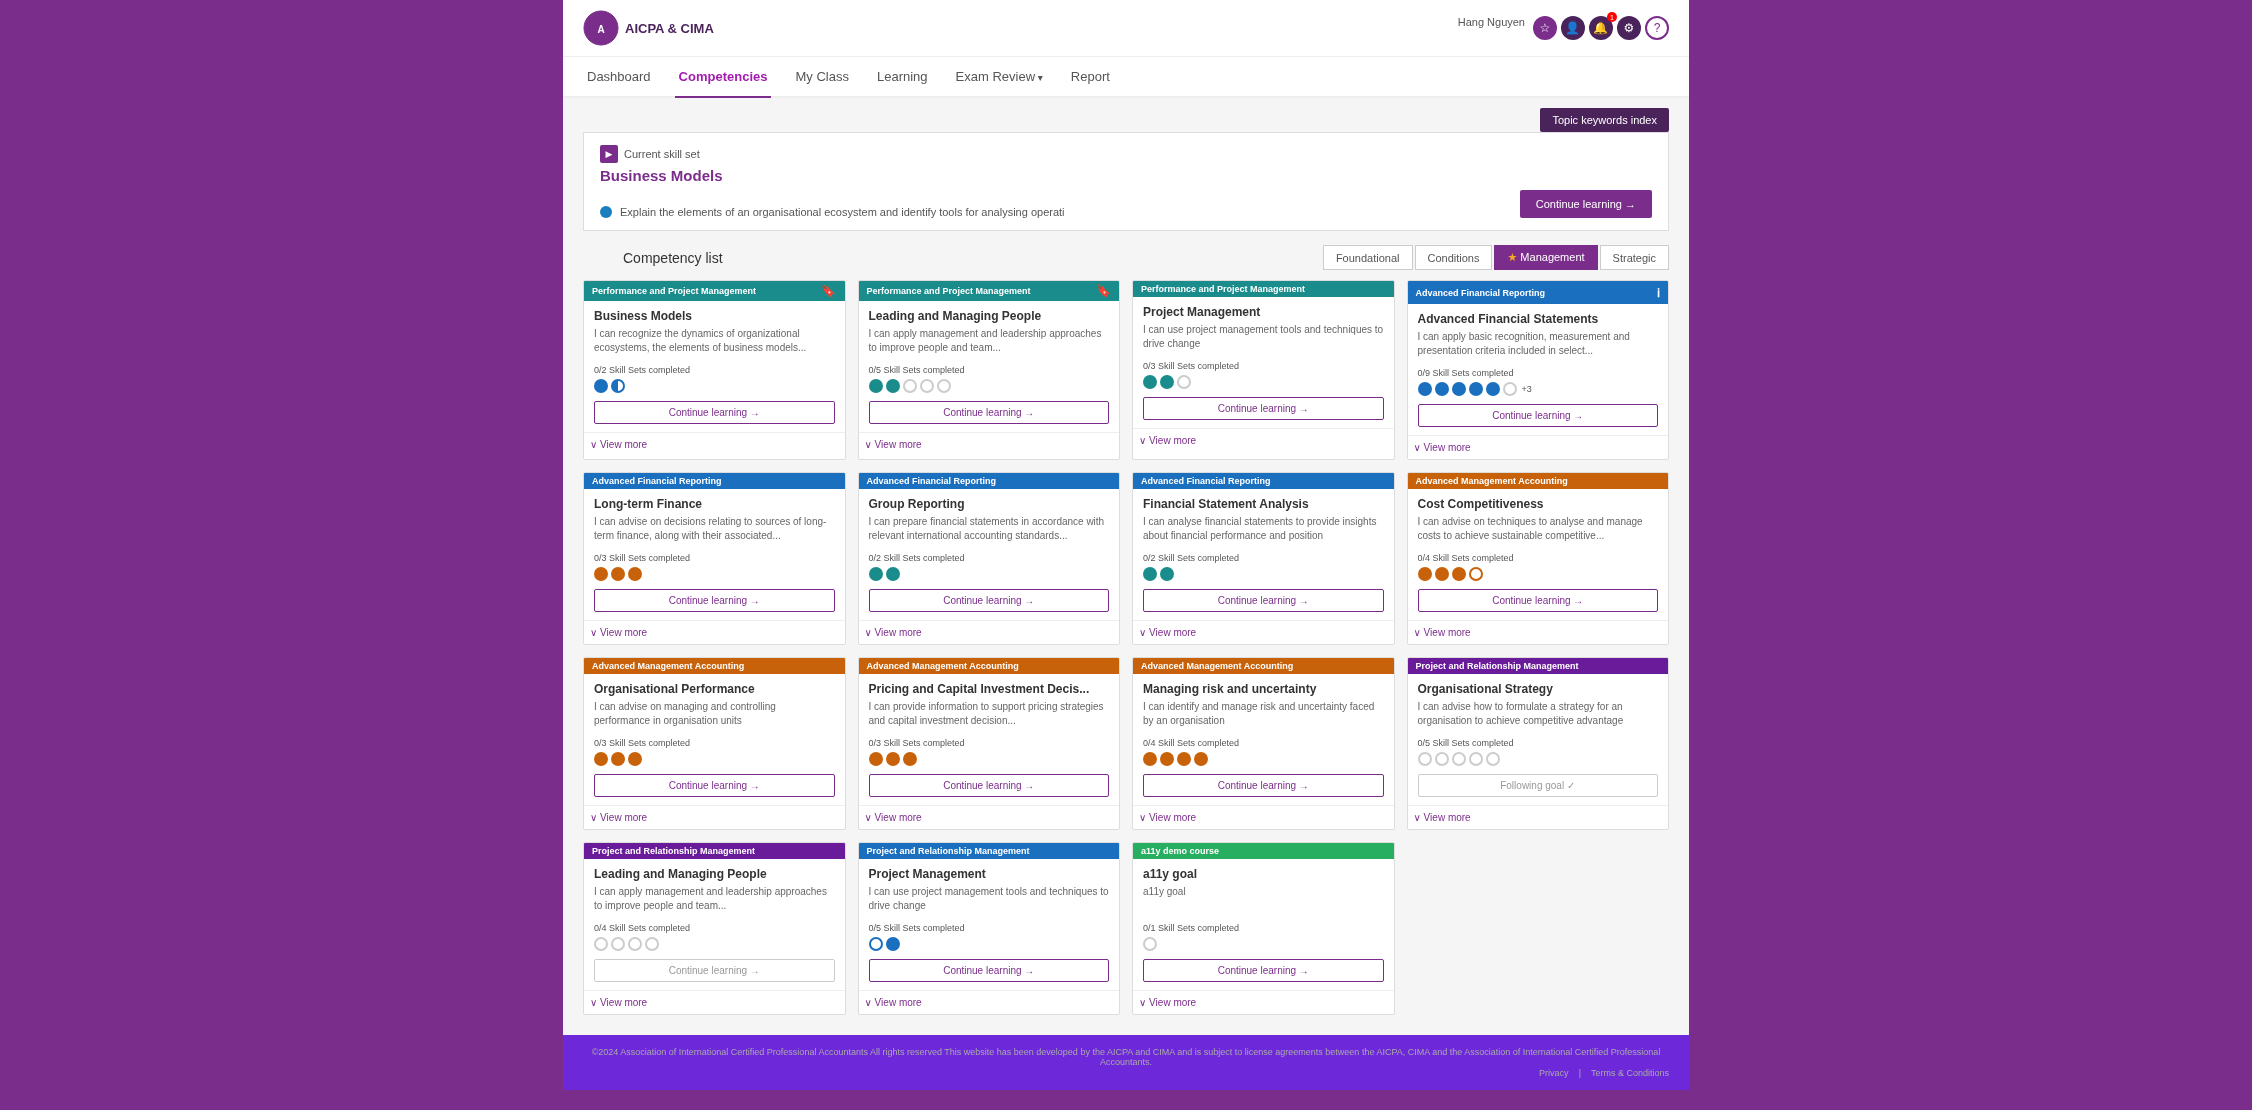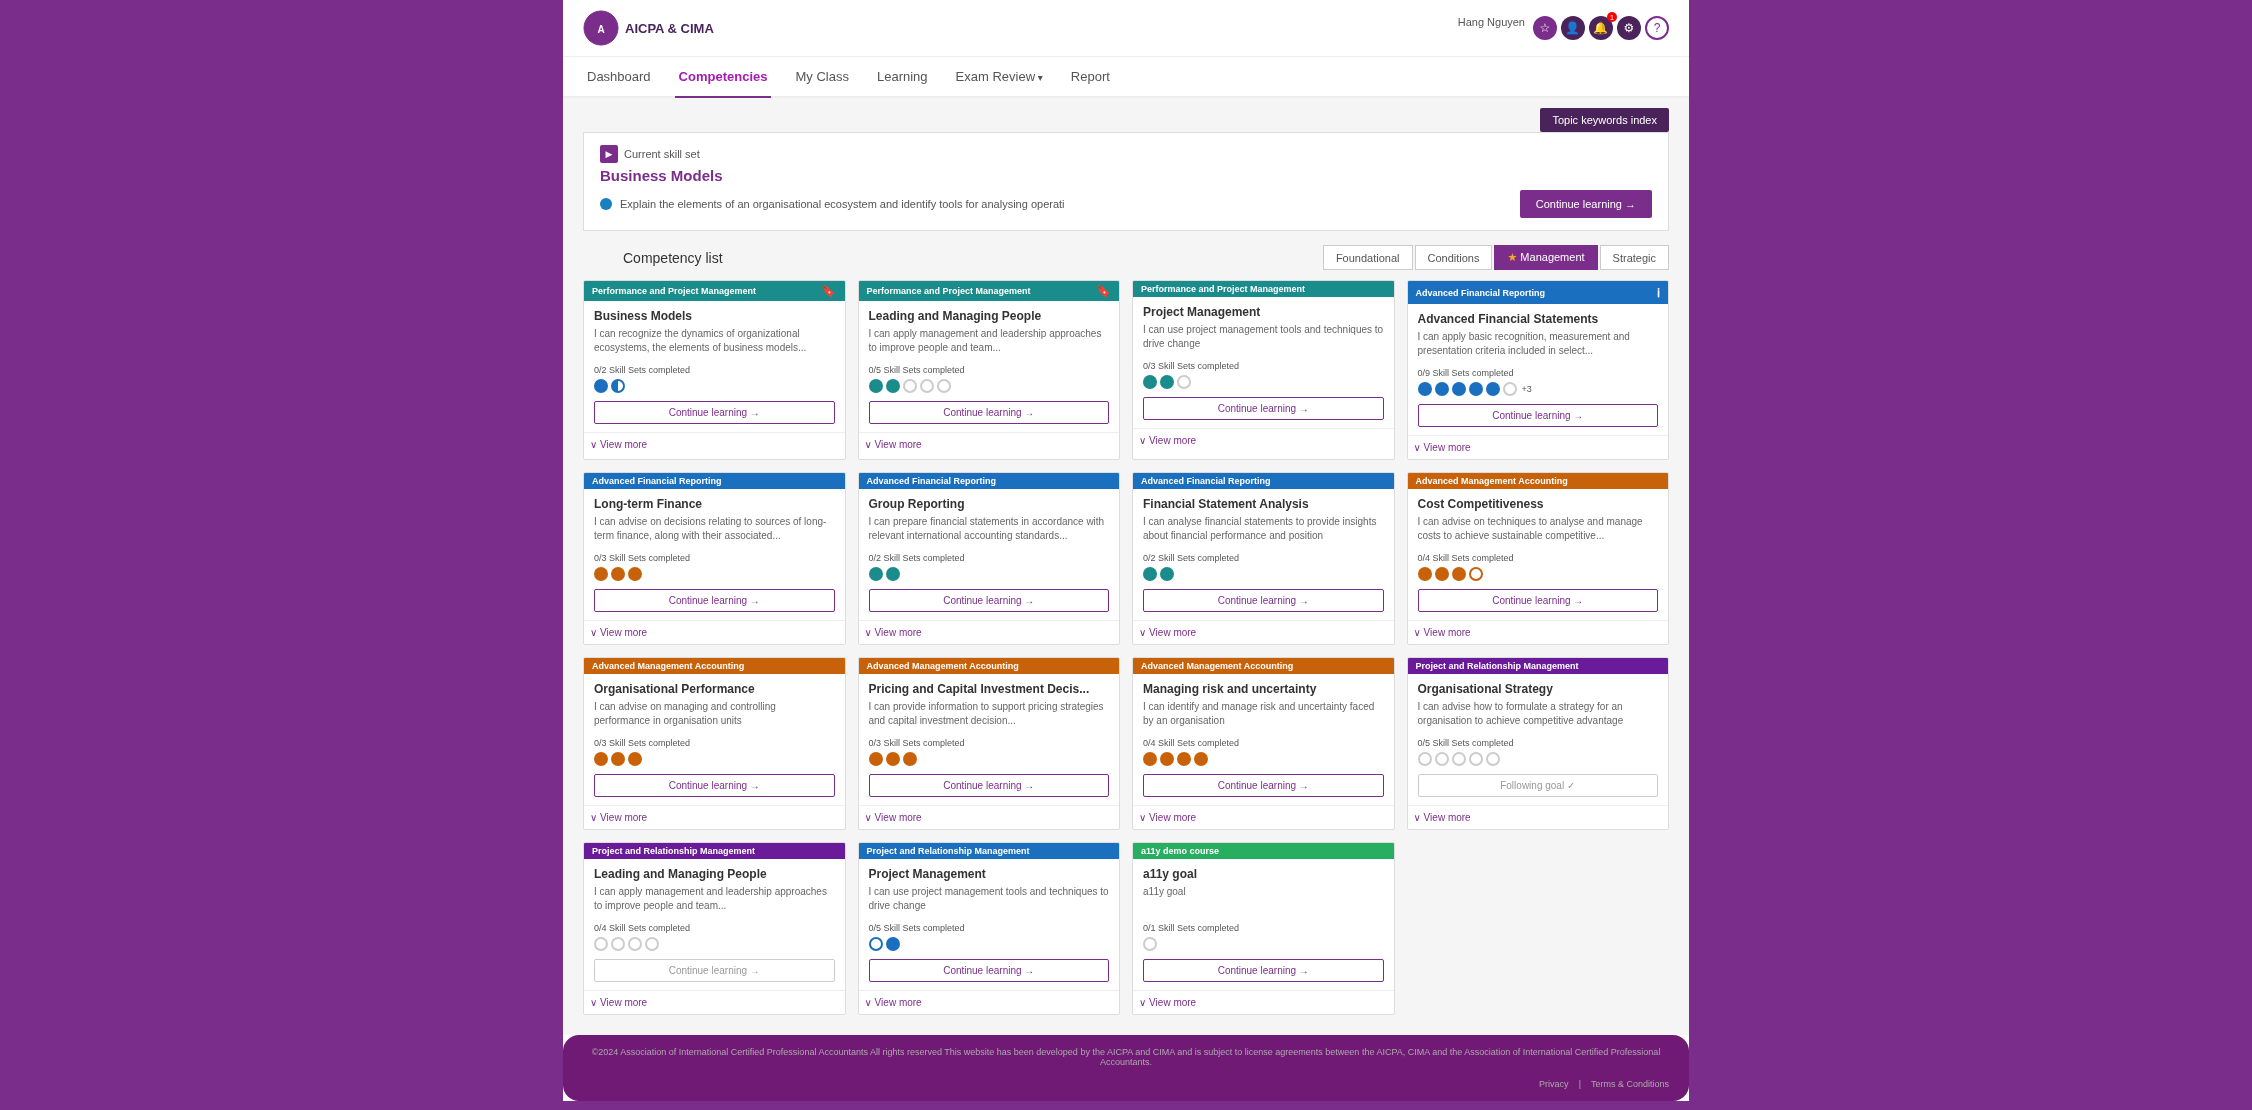--- a/index.html
+++ b/index.html
@@ -28,21 +28,21 @@
     .content { background: #f5f5f5; padding: 10px 20px 20px; }
     
     
     .topic-keywords-btn { float: right; background: #4a235a; color: #fff; border: none; padding: 6px 12px; font-size: 11px; cursor: pointer; border-radius: 2px; }
     
     
     .skill-banner { background: #fff; border: 1px solid #ddd; padding: 12px 16px; margin-bottom: 14px; margin-top: 10px; clear: both; }
     .skill-banner-header { display: flex; align-items: center; gap: 6px; font-size: 11px; color: #555; margin-bottom: 4px; }
     .skill-banner-icon { width: 18px; height: 18px; background: #7b2d8b; color: #fff; font-size: 9px; display: flex; align-items: center; justify-content: center; border-radius: 2px; }
     .skill-title { font-size: 15px; font-weight: bold; color: #7b2d8b; margin-bottom: 6px; }
-    .skill-banner-body { display: flex; align-items: center; justify-content: space-between; }
+    .skill-banner-body { display: flex; align-items: flex-end; justify-content: space-between; }
     .skill-desc { display: flex; align-items: center; gap: 8px; font-size: 11px; color: #555; flex: 1; }
     .skill-dot { width: 12px; height: 12px; border-radius: 50%; background: #1a7fbf; flex-shrink: 0; }
     .continue-btn { background: #7b2d8b; color: #fff; border: none; padding: 8px 16px; font-size: 11px; cursor: pointer; white-space: nowrap; border-radius: 2px; }
     
     
     .competency-header { display: flex; align-items: center; justify-content: space-between; margin-bottom: 10px; margin-top: 14px; margin-left: 40px; }
     .competency-title { font-size: 14px; color: #333; }
     .filter-tabs { display: flex; gap: 2px; }
     .filter-tab { padding: 5px 12px; font-size: 11px; border: 1px solid #ccc; background: #fff; cursor: pointer; color: #555; }
     .filter-tab.active { background: #7b2d8b; color: #fff; border-color: #7b2d8b; }
@@ -75,22 +75,22 @@
     .circles-extra { font-size: 9px; color: #555; margin-left: 2px; }
     .continue-learning-btn { display: block; width: 100%; text-align: center; border: 1px solid #7b2d8b; background: #fff; color: #7b2d8b; padding: 5px; font-size: 10px; cursor: pointer; border-radius: 2px; }
     .continue-learning-btn.disabled { border-color: #ccc; color: #999; cursor: default; }
     .follow-goal-btn { display: block; width: 100%; text-align: center; border: 1px solid #ccc; background: #fff; color: #999; padding: 5px; font-size: 10px; cursor: pointer; border-radius: 2px; }
     .view-more { padding: 6px; font-size: 10px; color: #7b2d8b; cursor: pointer; border-top: 1px solid #eee; }
     .view-more::before { content: '∨ '; }
     .card-bookmark { font-size: 12px; color: #fff; }
     .card-info-icon { font-size: 12px; color: #fff; }
     
     
-    .footer { background: #701a75; color: #aaa; padding: 12px 20px; font-size: 9px; text-align: center; border-radius: 16px; }
-    .footer-links { display: flex; justify-content: flex-end; gap: 10px; margin-top: 12px; }
+    .footer { background: #6d28d9; color: #aaa; padding: 12px 20px; font-size: 9px; text-align: center; }
+    .footer-links { display: flex; justify-content: flex-end; gap: 10px; margin-top: 1px; }
     .footer-link { color: #aaa; text-decoration: none; }
   </style>
 </head>
 <body>
 
 <div class="main-wrapper">
 
   <div class="header">
     <div class="logo">
       <svg class="logo-icon" viewBox="0 0 36 36">

